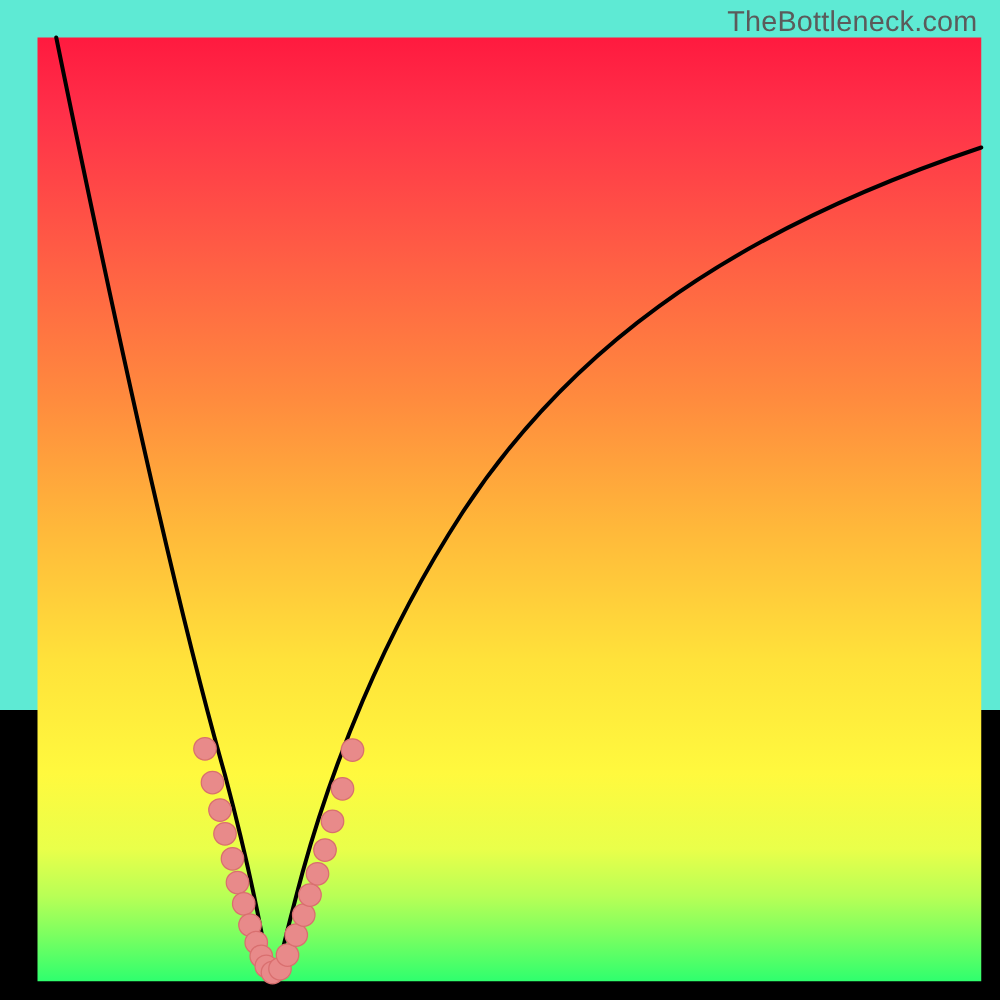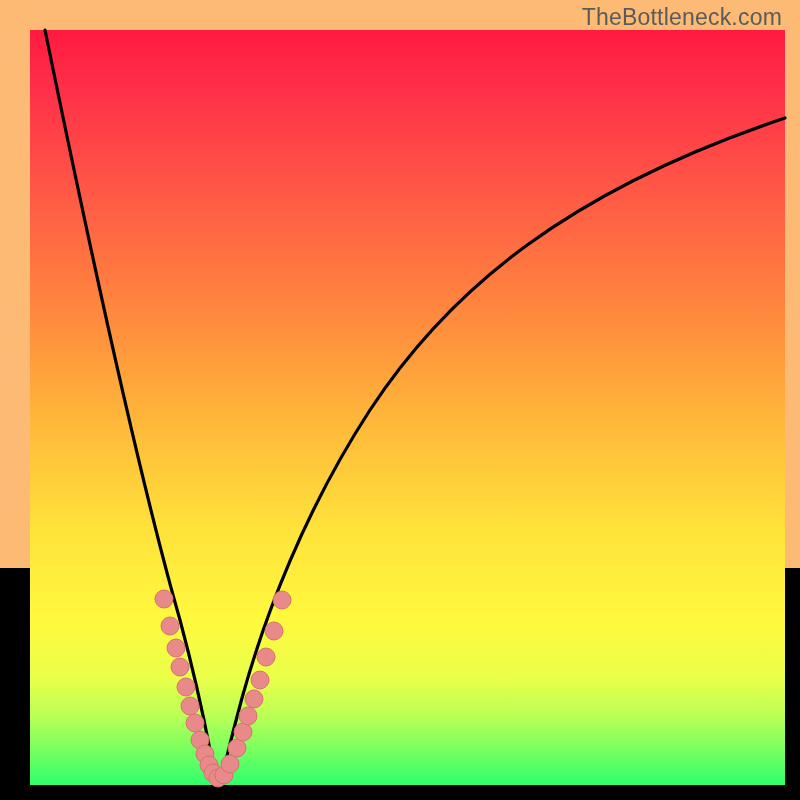--- a/index.html
+++ b/index.html
@@ -8,21 +8,21 @@
     width: 800px;
     height: 800px;
     overflow: hidden;
     background: #000;
     font-family: Arial, Helvetica, sans-serif;
   }
   .frame {
     position: relative;
     width: 800px;
     height: 568px;
-    background: #fdba74;
+    background: #5eead4;
   }
   .plot-area {
     position: absolute;
     left: 30px;
     top: 30px;
     width: 755px;
     height: 755px;
     
     background: linear-gradient(
       to bottom,

